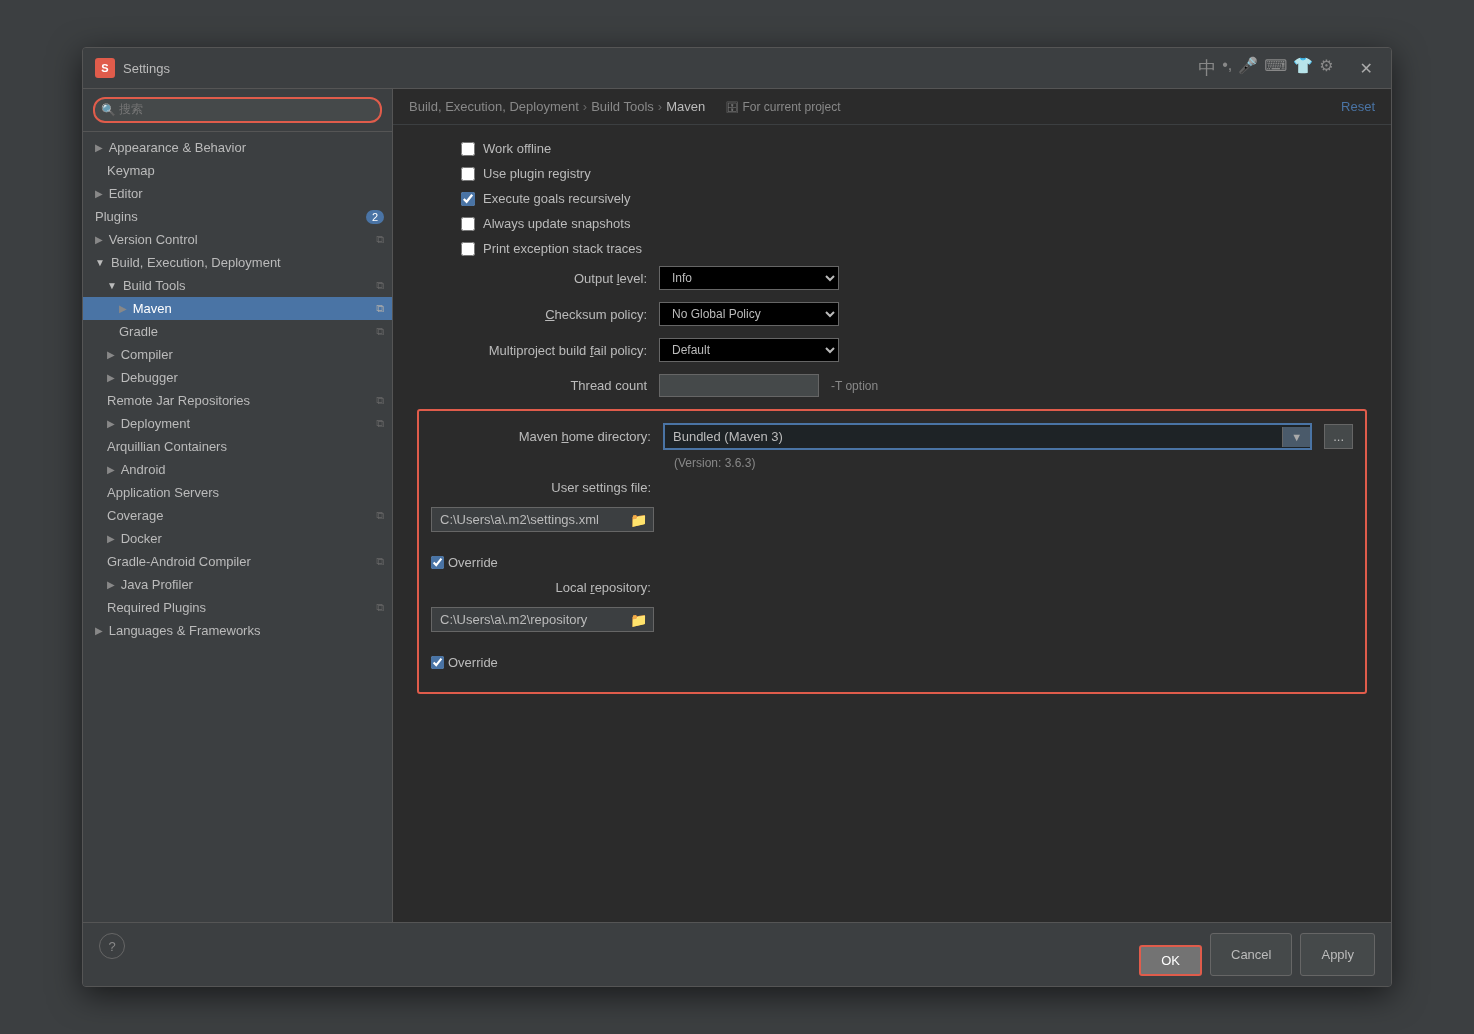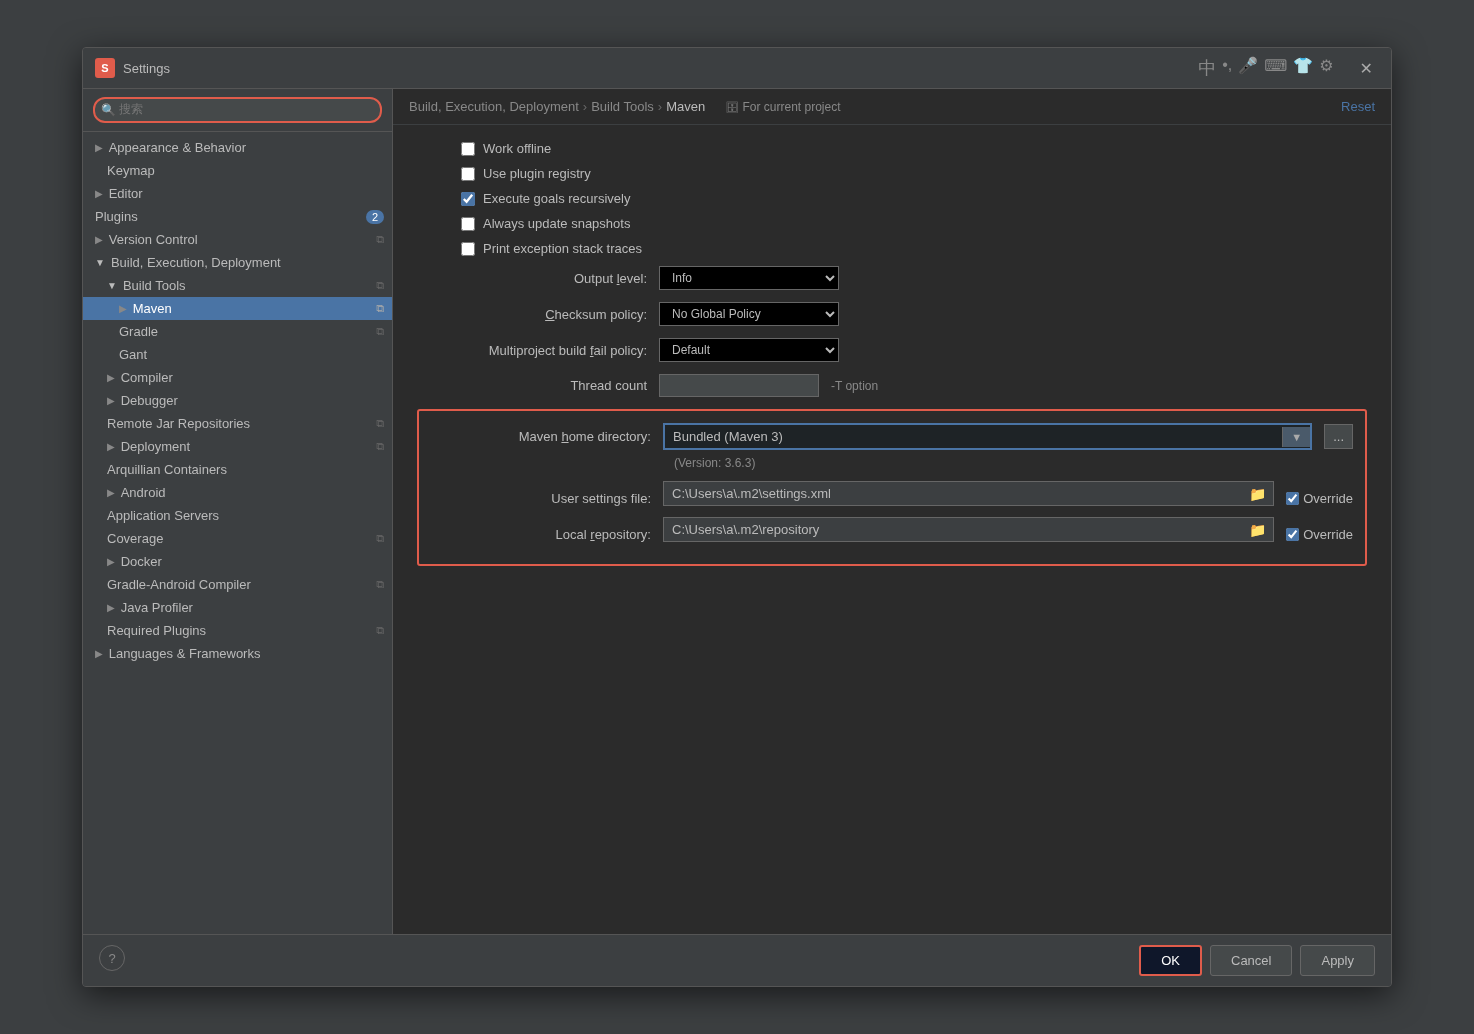--- a/index.html
+++ b/index.html
@@ -254,23 +254,24 @@
       font-size: 13px;
     }
     .version-text {
       color: #888;
       font-size: 12px;
       margin-left: 243px;
       margin-bottom: 10px;
     }
     .file-row {
       display: flex;
-      align-items: flex-end;
+      align-items: flex-start;
       gap: 12px;
       margin-bottom: 10px;
+      flex-direction: column;
     }
     .file-input-wrapper {
       flex: 1;
       display: flex;
       align-items: center;
       background: #3c3f41;
       border: 1px solid #666;
     }
     .file-input {
       flex: 1;
@@ -310,23 +311,24 @@
     .btn {
       padding: 6px 20px;
       font-size: 13px;
       border-radius: 3px;
       cursor: pointer;
       border: 1px solid #666;
       background: #45494a;
       color: #bbbbbb;
     }
     .btn-primary {
-      background: #0f172a;
+      background: #737373;
       color: white;
       border: 2px solid #e05c4b;
+      margin-top: 12px;
     }
     .help-btn {
       margin-right: auto;
       background: none;
       border: 1px solid #666;
       color: #888;
       width: 26px; height: 26px;
       border-radius: 50%;
       cursor: pointer;
       font-size: 13px;
@@ -415,23 +417,20 @@
           <span class="arrow">▶</span>
           <span>Maven</span>
           <span class="copy-icon" style="color:#aaa;">⧉</span>
         </div>
 
         <div class="nav-item nav-indent-2">
           <span>Gradle</span>
           <span class="copy-icon">⧉</span>
         </div>
 
-        <div class="nav-item nav-indent-2">
-          <span>Gant</span>
-        </div>
 
         <div class="nav-item nav-indent-1 parent">
           <span class="arrow">▶</span>
           <span>Compiler</span>
         </div>
 
         <div class="nav-item nav-indent-1 parent">
           <span class="arrow">▶</span>
           <span>Debugger</span>
         </div>

